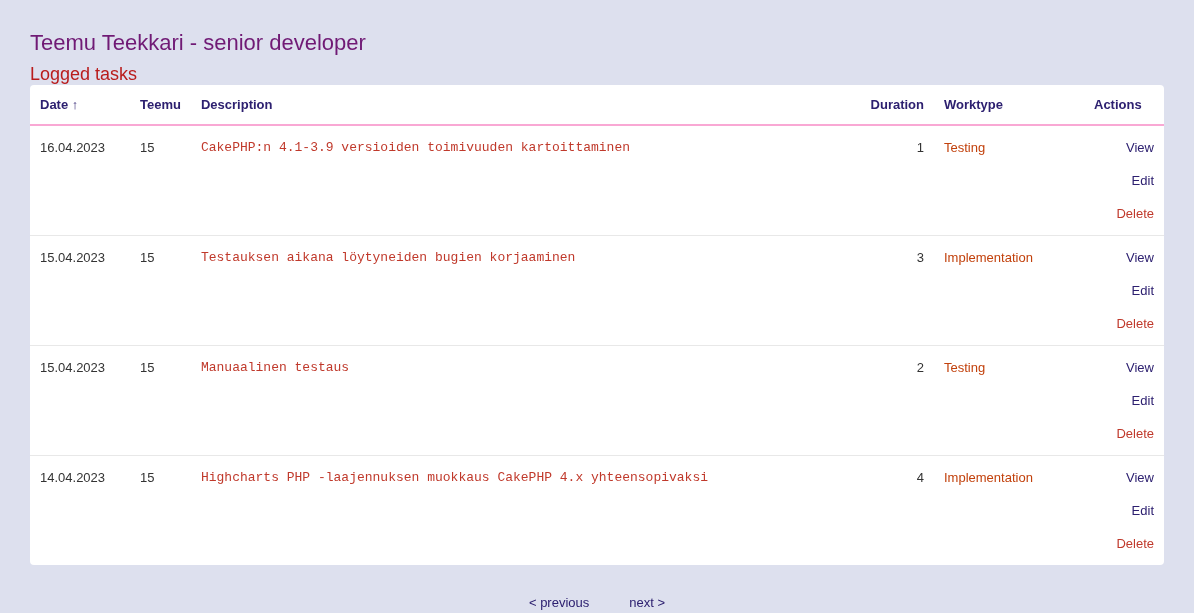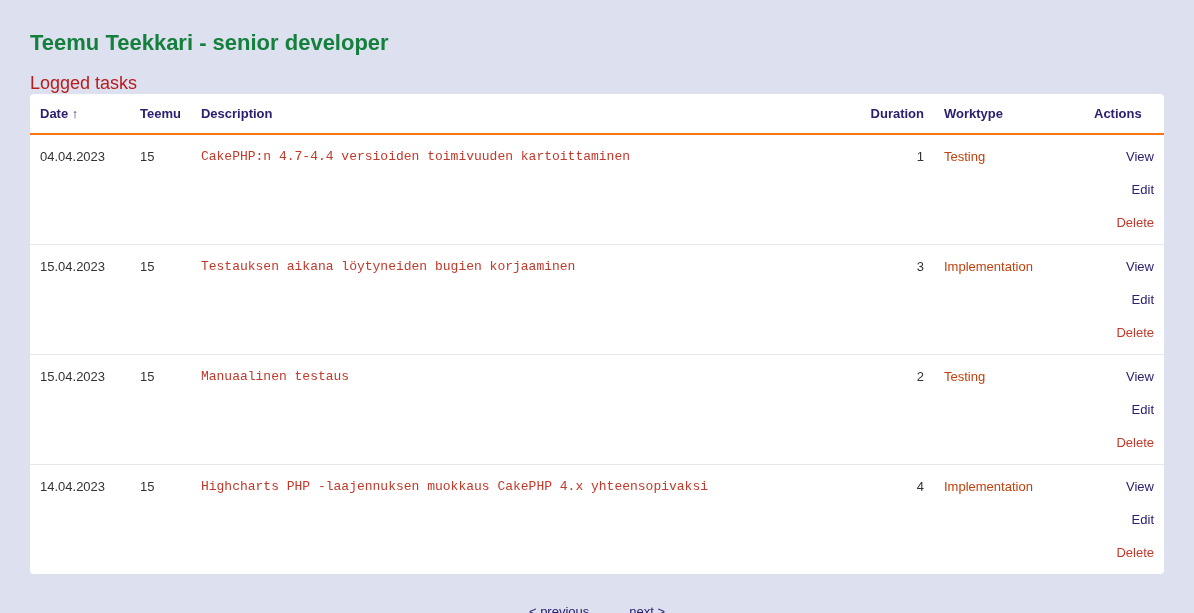--- a/index.html
+++ b/index.html
@@ -13,23 +13,23 @@
       font-family: Arial, sans-serif;
       font-size: 14px;
       color: #333;
       width: 1194px;
       min-height: 613px;
       padding: 20px 30px;
     }
 
     .page-title {
       font-size: 22px;
-      font-weight: bold;
-      color: #15803d;
-      margin-bottom: 17px;
+      font-weight: normal;
+      color: #701a75;
+      margin-bottom: 8px;
       margin-top: 10px;
     }
 
     .section-title {
       font-size: 18px;
       font-weight: normal;
       color: #b91c1c;
       margin-bottom: 0;
     }
 
@@ -38,21 +38,21 @@
       border-radius: 4px;
       overflow: hidden;
     }
 
     table {
       width: 100%;
       border-collapse: collapse;
     }
 
     thead tr {
-      border-bottom: 2px solid #f97316;
+      border-bottom: 2px solid #f9a8d4;
       margin-top: 24px;
     }
 
     thead th {
       padding: 12px 10px;
       text-align: left;
       font-weight: bold;
       color: #2d2070;
       font-size: 13px;
     }
@@ -157,23 +157,23 @@
         <th class="col-date">Date ↑</th>
         <th class="col-week">Teemu</th>
         <th class="col-description">Description</th>
         <th class="col-duration">Duration</th>
         <th class="col-worktype">Worktype</th>
         <th class="col-actions">Actions</th>
       </tr>
     </thead>
     <tbody id="table-body">
     <tr>
-          <td class="col-date">04.04.2023</td>
-          <td class="col-week">15</td>
-          <td class="col-description">CakePHP:n 4.7-4.4 versioiden toimivuuden kartoittaminen</td>
+          <td class="col-date">16.04.2023</td>
+          <td class="col-week">15</td>
+          <td class="col-description">CakePHP:n 4.1-3.9 versioiden toimivuuden kartoittaminen</td>
           <td class="col-duration">1</td>
           <td class="col-worktype">Testing</td>
           <td class="col-actions">
             <div class="action-links">
               <a class="action-link" href="#">View</a>
               <a class="action-link" href="#">Edit</a>
               <a class="action-link delete" href="#">Delete</a>
             </div>
           </td>
         </tr>

